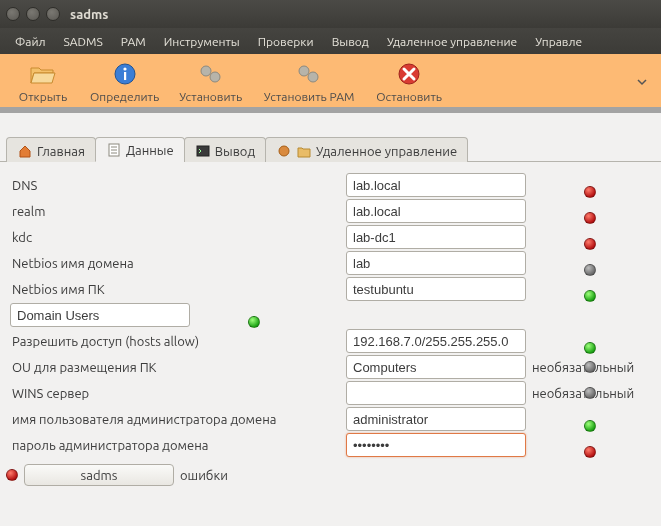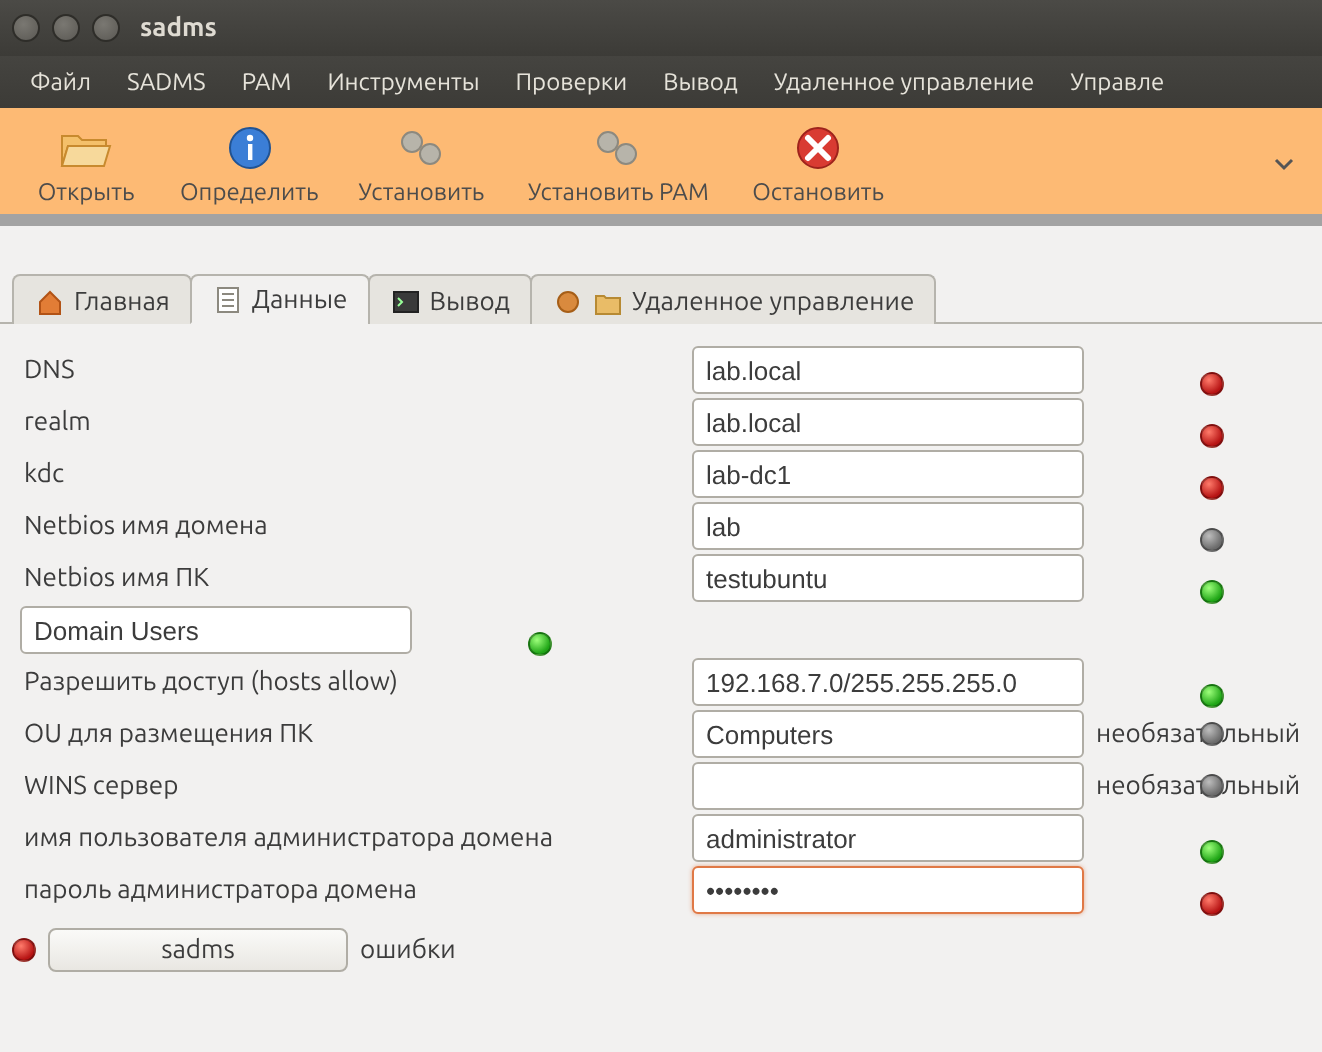--- a/index.html
+++ b/index.html
@@ -20,21 +20,21 @@
 .toolbar-expand { margin-left: auto; padding: 0 6px; color: #555; }
 
 .tabstrip { display: flex; padding: 0 6px; background: #f2f1f0; border-bottom: 1px solid #b6b4ad; gap:0; }
 .tab { display: flex; align-items: center; gap: 4px; padding: 4px 10px 3px; border: 1px solid #b6b4ad; border-bottom: none; background: #e6e4df; border-radius: 4px 4px 0 0; margin-right: -1px; font-size: 13px; color: #3c3c3c; position: relative; top: 1px; margin-top: 23px; }
 .tab.active { background: #f2f1f0; border-bottom: 1px solid #f2f1f0; }
 .tab .ticon { width: 16px; height: 16px; display: inline-flex; align-items: center; justify-content: center; }
 
 .content { padding: 10px 10px 4px; }
 .form-row { display: flex; align-items: center; height: 26px; margin-bottom: 0px; }
 .form-label { width: 336px; padding-left: 2px; font-size: 13px; color: #3c3c3c; }
-.form-input { width: 196px; }
+.form-input { width: 180px; }
 .form-input input { width: 100%; height: 24px; background: #fff; border: 1px solid #b0ada5; border-radius: 3px; padding: 0 6px; font-size: 13px; color: #3c3c3c; outline: none; }
 .form-input input.focused { border: 1px solid #e07946; box-shadow: 0 0 2px rgba(224,121,70,0.6); }
 .form-note { flex: 1; padding-left: 6px; font-size: 13px; color: #3c3c3c; position: relative; }
 .led { width: 12px; height: 12px; border-radius: 50%; display: inline-block; position: absolute; left: 58px; top: 1px; border: 1px solid rgba(0,0,0,0.3); }
 .led.red { background: radial-gradient(circle at 35% 30%, #ff7b6b, #b71414 70%); }
 .led.green { background: radial-gradient(circle at 35% 30%, #9dff7b, #1fa516 70%); }
 .led.grey { background: radial-gradient(circle at 35% 30%, #bdbdbd, #6b6b6b 70%); }
 
 .statusbar { display:flex; align-items: center; gap: 6px; padding: 2px 6px 4px; font-size: 13px; color:#3c3c3c; }
 .status-led { width: 12px; height: 12px; border-radius:50%; background: radial-gradient(circle at 35% 30%, #ff7b6b, #b71414 70%); border:1px solid rgba(0,0,0,0.3); }

